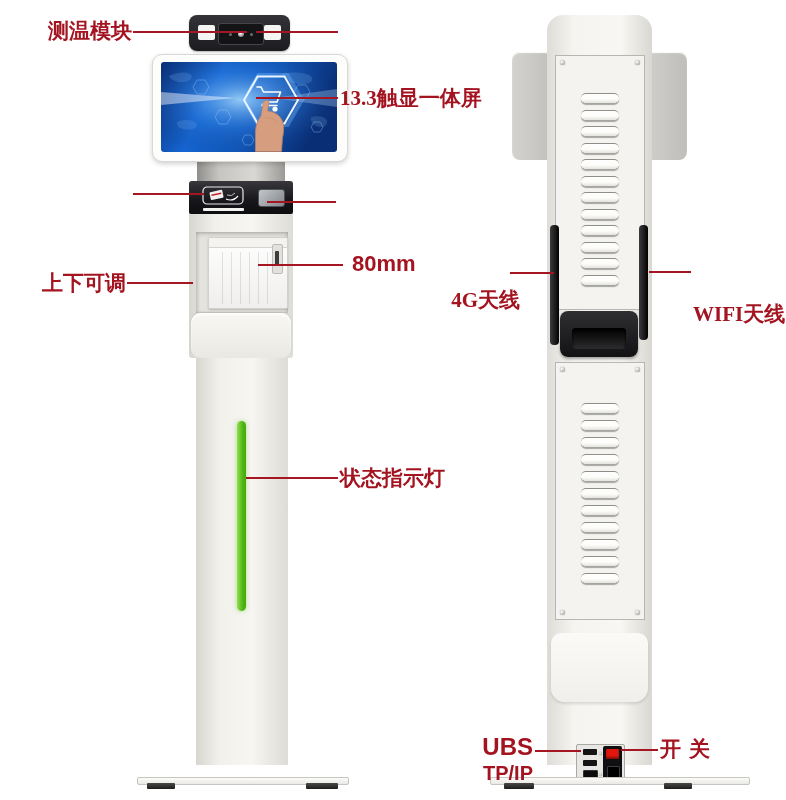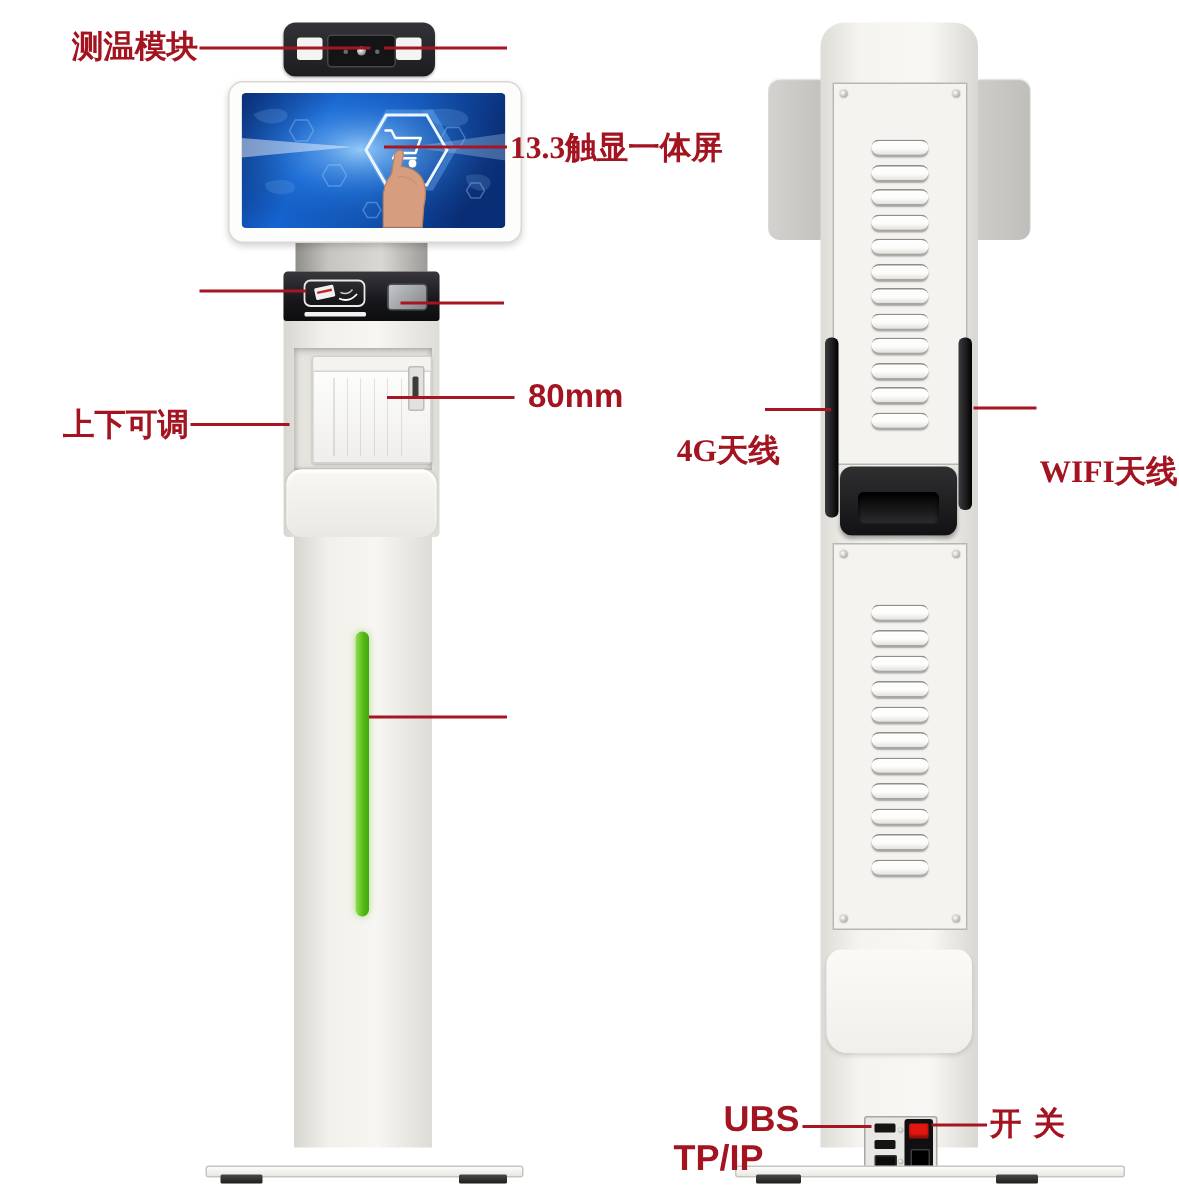--- a/index.html
+++ b/index.html
@@ -232,27 +232,28 @@
 
   <div class="c-line" style="left:267px;top:201px;width:69px;"></div>
 
   <div class="c-line" style="left:127px;top:282px;width:66px;"></div>
   <div class="c-label ralign" style="left:22px;top:271px;width:104px;">上下可调</div>
 
   <div class="c-line" style="left:258px;top:264px;width:85px;"></div>
   <div class="c-label sans" style="left:352px;top:252px;">80mm</div>
 
   <div class="c-line" style="left:246px;top:477px;width:92px;"></div>
+  <div class="c-label" style="left:340px;top:466px;">状态指示灯</div>
 
   <div class="c-line" style="left:510px;top:272px;width:44px;"></div>
   <div class="c-label ralign" style="left:448px;top:261px;width:72px;margin-top:27px;">4G天线</div>
 
   <div class="c-line" style="left:649px;top:271px;width:42px;"></div>
   <div class="c-label" style="left:693px;top:260px;margin-top:42px;">WIFI天线</div>
 
   <div class="c-line" style="left:535px;top:750px;width:46px;"></div>
   <div class="c-label sans ralign" style="left:458px;top:735px;width:75px;font-size:24px;">UBS</div>
-  <div class="c-label sans ralign" style="left:434px;top:761px;width:75px;font-size:24px;">TP/IP</div>
+  <div class="c-label sans ralign" style="left:458px;top:761px;width:75px;font-size:20px;">TP/IP</div>
 
   <div class="c-line" style="left:621px;top:749px;width:37px;"></div>
   <div class="c-label" style="left:660px;top:737px;letter-spacing:8px;">开关</div>
 
 </div>
 
 </body></html>

